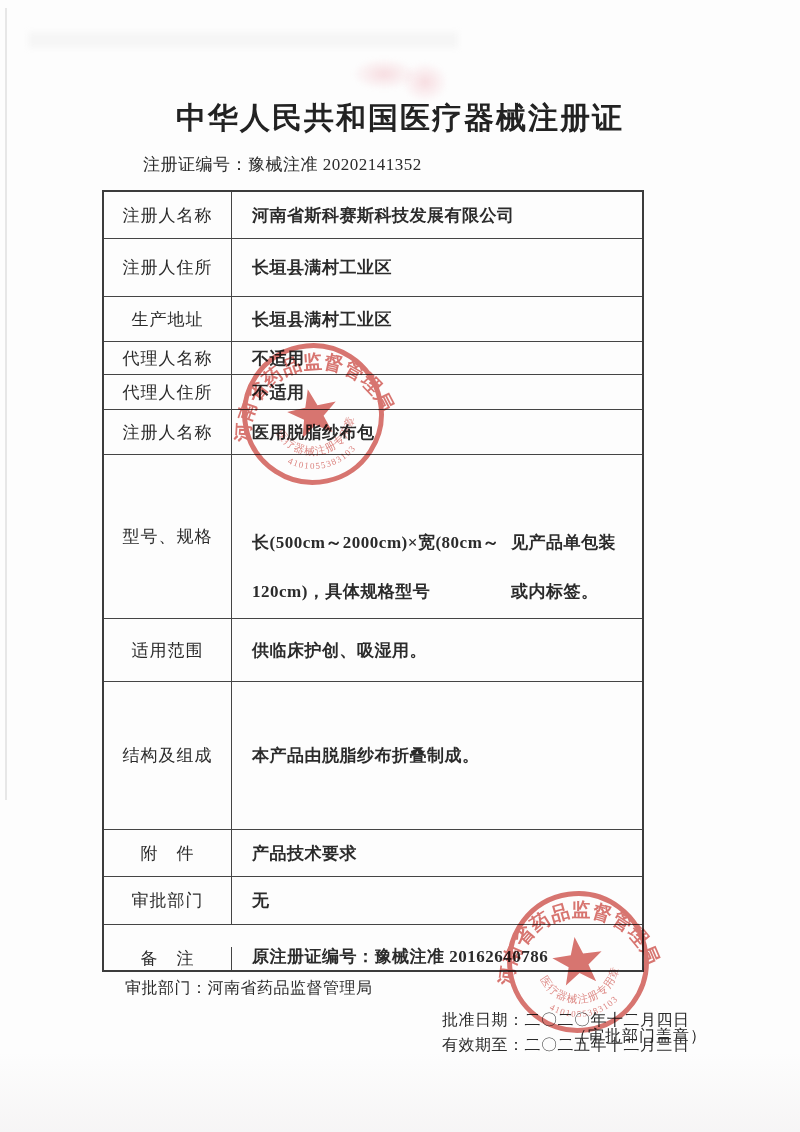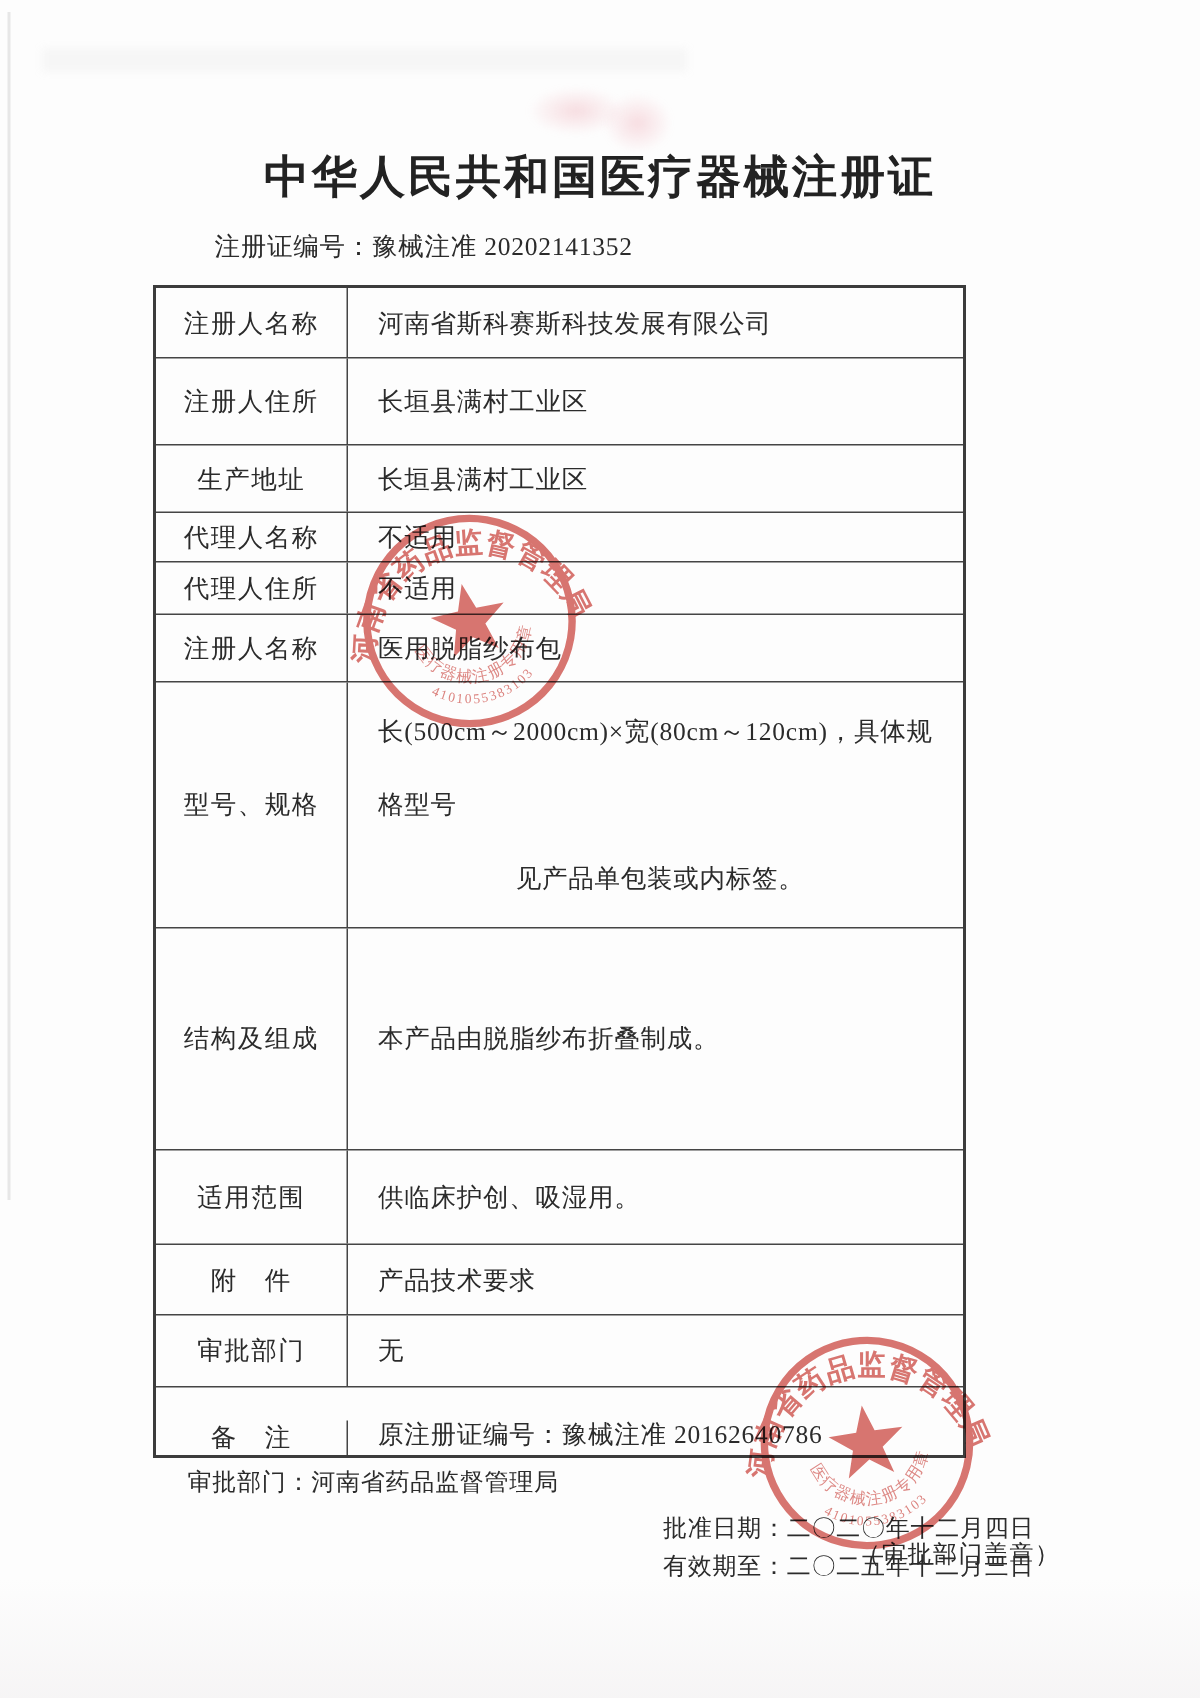--- a/index.html
+++ b/index.html
@@ -38,23 +38,23 @@
   }
   .t-row{display:flex;border-bottom:1.5px solid #454545;box-sizing:border-box;}
   .t-row:last-child{border-bottom:none;align-items:flex-end;}
   .t-label{
     width:128px;flex:0 0 128px;border-right:1.5px solid #454545;
     display:flex;align-items:center;justify-content:center;
     letter-spacing:1px;box-sizing:border-box;text-align:center;
   }
   .t-value{
     flex:1;display:flex;align-items:center;
-    padding:2px 14px 2px 20px;box-sizing:border-box;letter-spacing:.5px;
+    padding:2px 14px 2px 20px;box-sizing:border-box;letter-spacing:.5px;font-weight:bold;
   }
-  .t-value.multiline{flex-direction:column;align-items:center;justify-content:center;line-height:49px;}
+  .t-value.multiline{align-items:flex-end;justify-content:center;line-height:49px;}
 
   .footer{position:absolute;left:0;top:976px;width:100%;font-size:16px;}
   .footer .left{position:absolute;left:125px;top:2px;letter-spacing:.5px;}
   .footer .right{position:absolute;left:442px;top:0;line-height:25px;letter-spacing:.5px;margin-top:31px;}
   .footer .seal-note{position:absolute;left:449px;top:50px;width:258px;text-align:right;letter-spacing:1px;}
 
   .stamp{
     position:absolute;width:180px;height:180px;
     mix-blend-mode:multiply;opacity:.78;pointer-events:none;
   }
@@ -101,27 +101,27 @@
       <div class="t-label">注册人名称</div>
       <div class="t-value">医用脱脂纱布包</div>
     </div>
     <div class="t-row" style="height:164px">
       <div class="t-label">型号、规格</div>
       <div class="t-value multiline">
         <span>长(500cm～2000cm)×宽(80cm～120cm)，具体规格型号</span>
         <span>见产品单包装或内标签。</span>
       </div>
     </div>
+    <div class="t-row" style="height:63px">
+      <div class="t-label">适用范围</div>
+      <div class="t-value">供临床护创、吸湿用。</div>
+    </div>
     <div class="t-row" style="height:148px">
       <div class="t-label">结构及组成</div>
       <div class="t-value">本产品由脱脂纱布折叠制成。</div>
-    </div>
-    <div class="t-row" style="height:63px">
-      <div class="t-label">适用范围</div>
-      <div class="t-value">供临床护创、吸湿用。</div>
     </div>
     <div class="t-row" style="height:47px">
       <div class="t-label">附　件</div>
       <div class="t-value">产品技术要求</div>
     </div>
     <div class="t-row" style="height:48px">
       <div class="t-label">审批部门</div>
       <div class="t-value">无</div>
     </div>
     <div class="t-row" style="height:45px">

